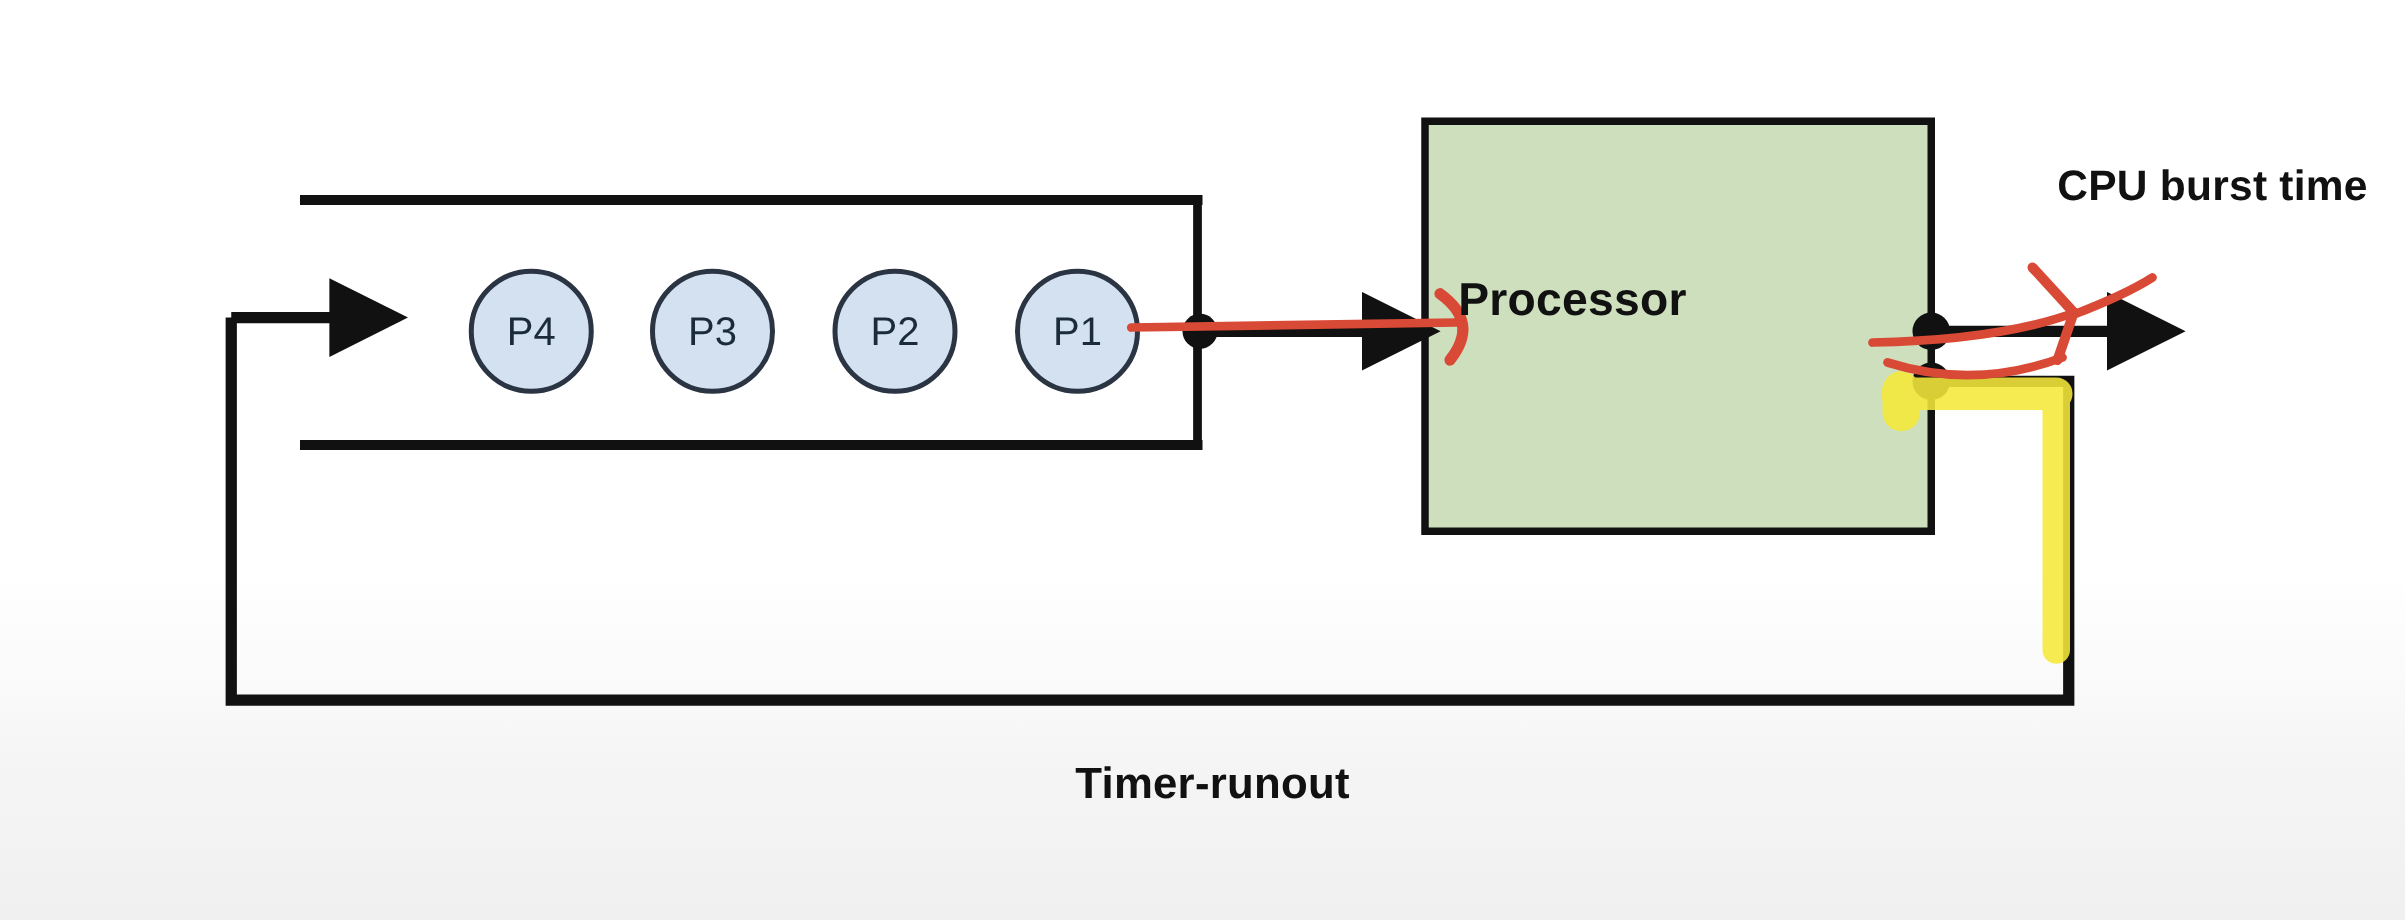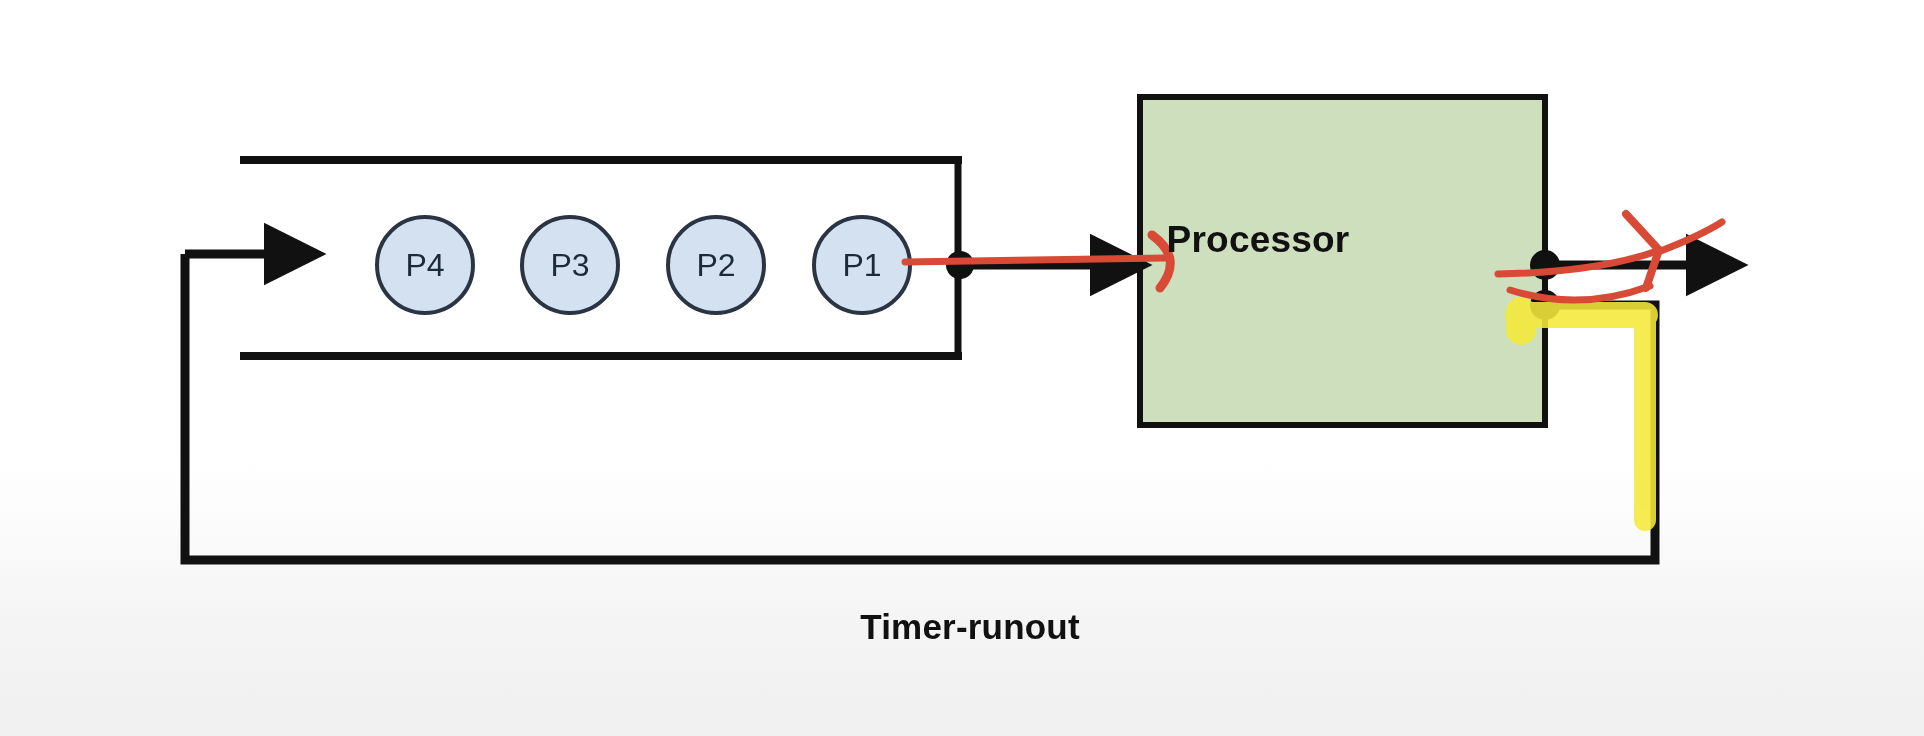--- a/index.html
+++ b/index.html
@@ -132,17 +132,18 @@
       <path d="M 1658 252 Q 1700 236 1722 222" stroke-width="7"></path>
       <path d="M 1659 250 L 1626 214" stroke-width="8"></path>
       <path d="M 1659 250 L 1646 288" stroke-width="8"></path>
       <path d="M 1510 290 Q 1580 312 1650 286" stroke-width="7"></path>
     </g>
   </svg>
 
   <div class="lbl" id="processor-label">Processor</div>
 
   <div class="lbl" id="completion-label">
+    <div>CPU burst time</div>
   </div>
 
   <div class="lbl" id="timer-label">Timer-runout</div>
 
 </div>
 
 </body></html>

